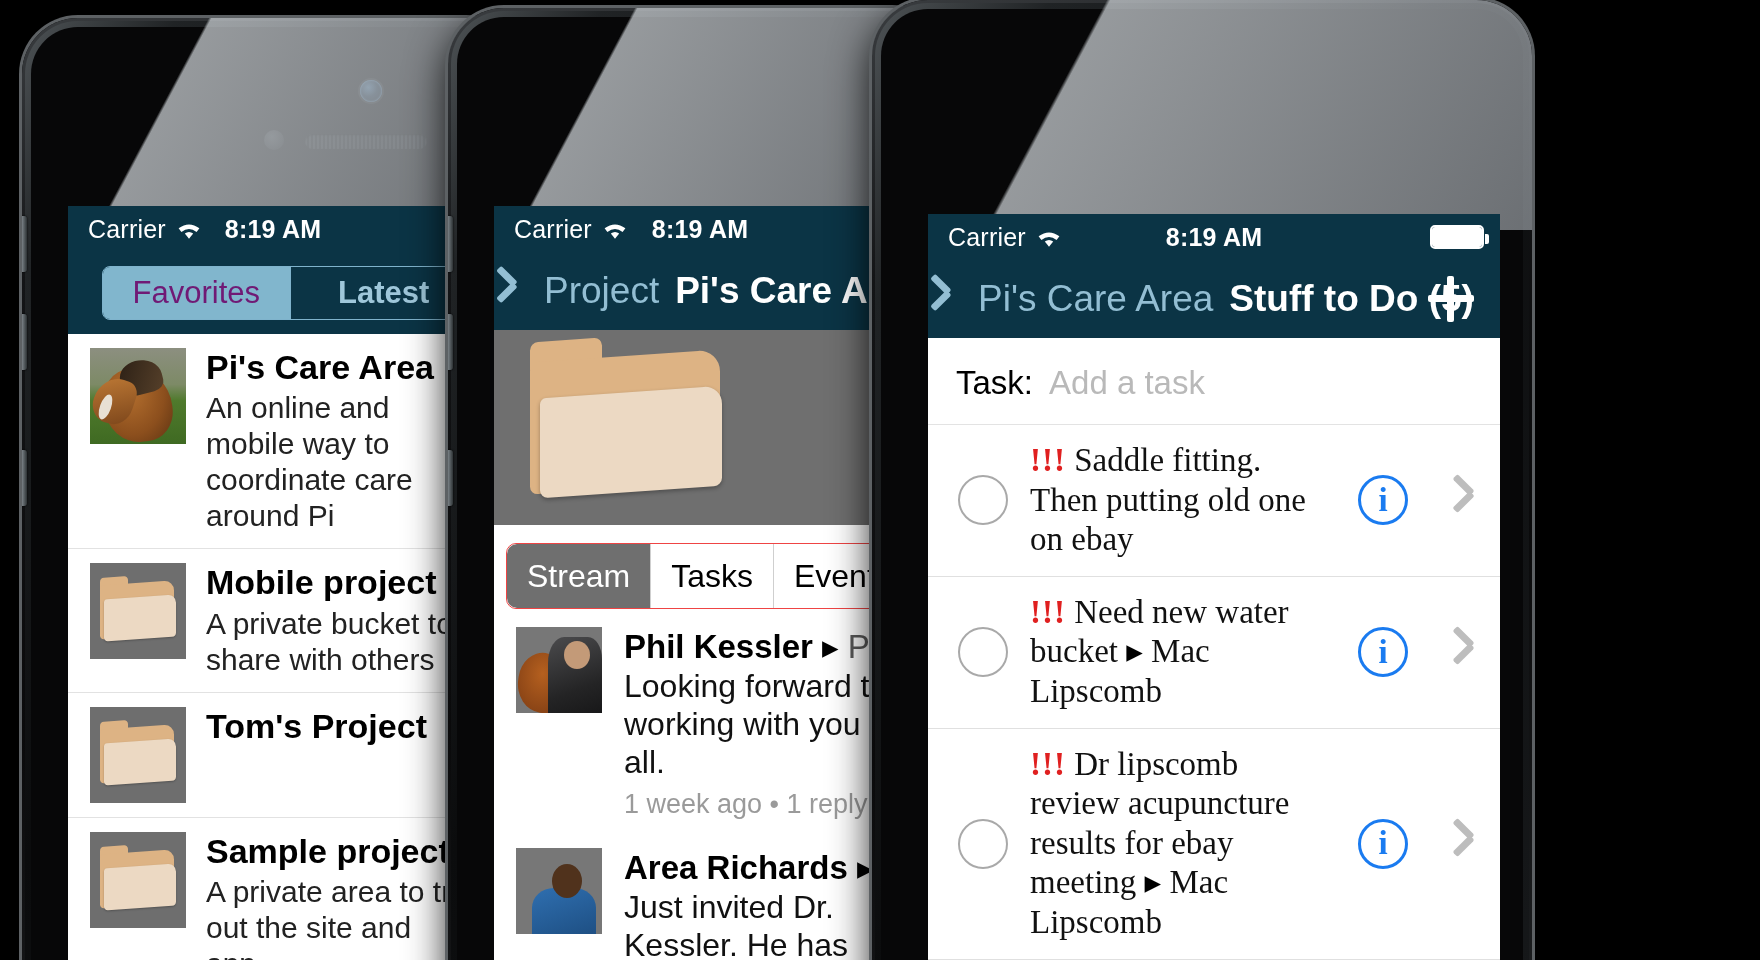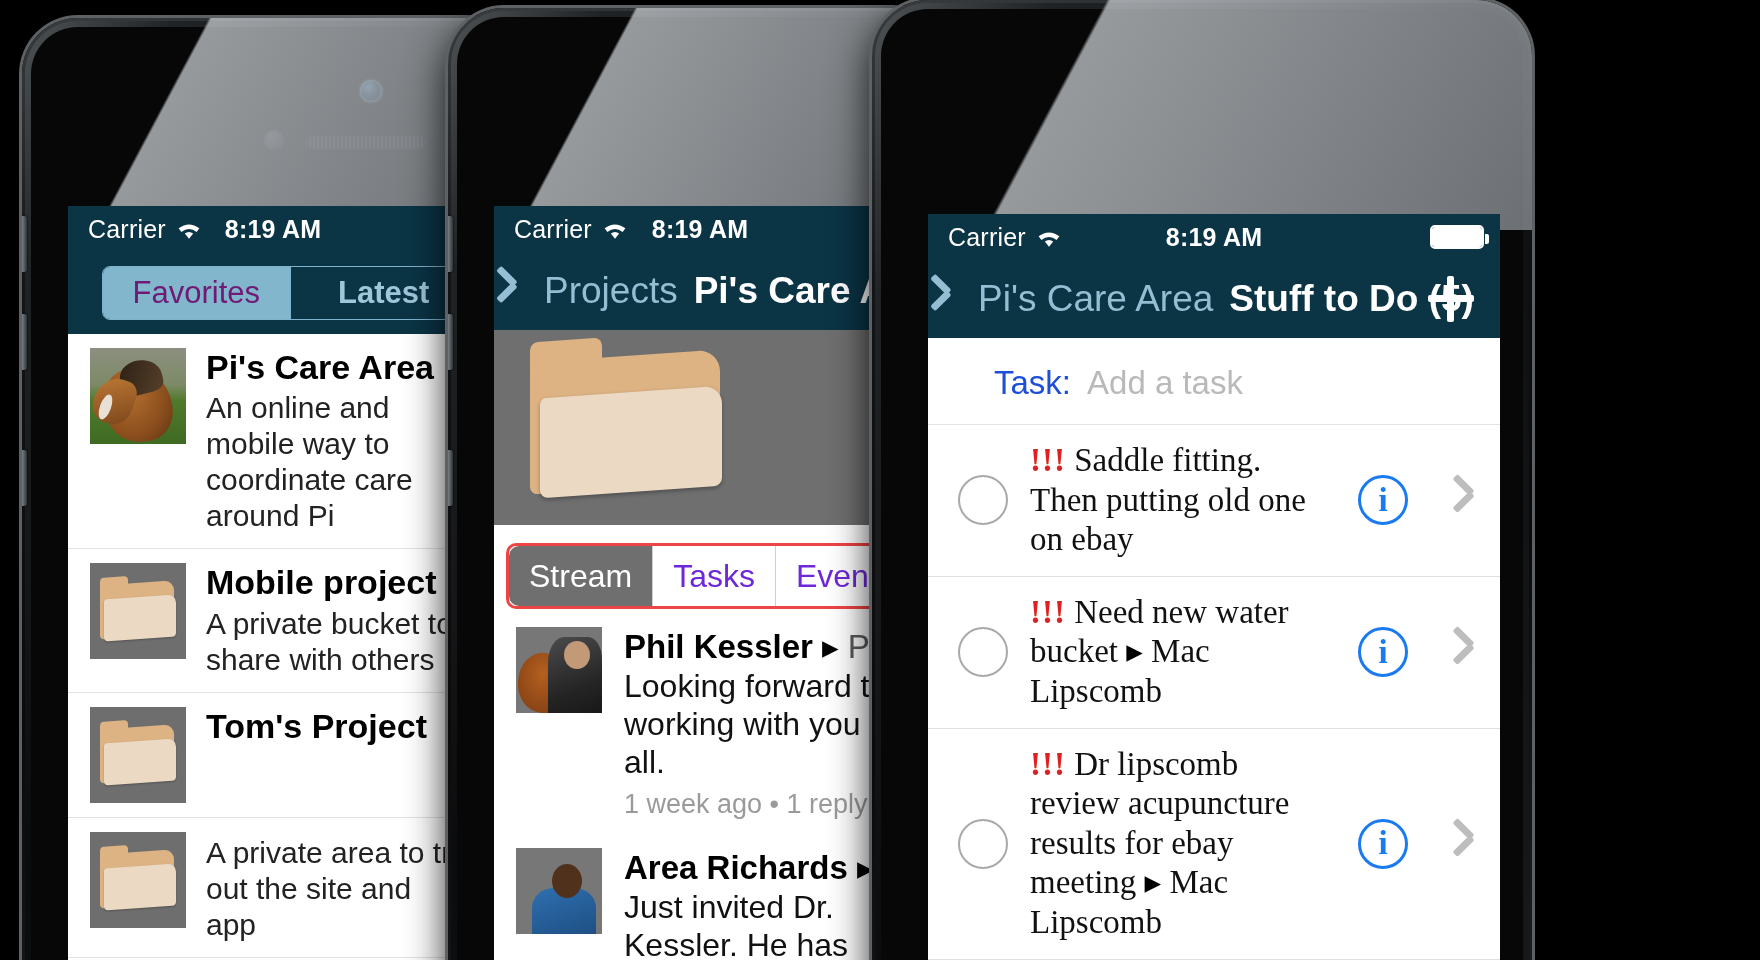--- a/index.html
+++ b/index.html
@@ -217,45 +217,45 @@
     position:absolute; left:0; top:-16px; width:72px; height:28px;
     background:#ddb384; border-radius:8px 8px 0 0; transform:skewY(-4deg);
   }
   .hero .bf-front {
     position:absolute; left:10px; top:36px; width:182px; height:100px;
     background:#ecd9c3; border-radius:6px 18px 8px 8px; transform:skewY(-4deg);
     box-shadow:0 2px 4px rgba(0,0,0,.3);
   }
   .tabbar {
     display:flex; margin:18px 0 0 12px; height:66px; width:420px;
-    border:3px solid #ef4444; border-radius:10px 0 0 10px; overflow:hidden; background:#fff;
+    border:1px solid #ef4444; border-radius:10px 0 0 10px; overflow:hidden; background:#fff;
   }
   .tab {
     flex:0 0 auto; display:flex; align-items:center; justify-content:center;
-    font-size:32px; color:#6d28d9; border-right:1px solid #cfcfcf;
+    font-size:32px; color:#000000; border-right:1px solid #cfcfcf;
     padding:0 20px; background:#fff;
   }
   .tab.active { background:#6f6f6f; color:#fff; border-radius:10px 0 0 10px; }
 
   .post { display:flex; gap:22px; padding:18px 0 10px 22px; }
   .post-thumb { width:86px; height:86px; flex:0 0 auto; position:relative; overflow:hidden; background:#777; }
   .post-body { overflow:hidden; }
   .post-author { font-size:33px; font-weight:bold; color:#000; white-space:nowrap; }
   .post-author .arrow { color:#000; font-weight:normal; }
   .post-author .ctx { color:#5b5b5b; font-weight:normal; }
   .post-text { font-size:32px; color:#111; line-height:1.18; margin-top:2px; }
   .post-meta { font-size:27px; color:#9a9a9a; margin-top:8px; }
 
   
   .task-add {
     display:flex; align-items:center; gap:16px;
     padding:26px 0 22px 28px; font-size:33px;
     background:#fff; border-bottom:1px solid #e3e3e3;
   }
-  .task-add .lbl { color:#1d4ed8;margin-left:38px; }
+  .task-add .lbl { color:#000000; }
   .task-add .ph { color:#b9b9b9; }
   .task-row {
     display:flex; align-items:center; gap:22px;
     padding:16px 0 16px 30px; border-bottom:1px solid #e0e0e0; background:#fff;
   }
   .radio {
     width:50px; height:50px; border-radius:50%;
     border:2.5px solid #a9a9a9; flex:0 0 auto; background:#fff;
   }
   .task-text { flex:1; font-size:33px; line-height:1.2; color:#111; padding-right:8px;font-family:Liberation Serif, serif; }
@@ -359,20 +359,21 @@
 
         <div class="list-row">
           <div class="thumb">
             <div class="folder">
                 <div class="tabtop"></div>
                 <div class="back"></div>
                 <div class="front"></div>
               </div>
           </div>
           <div class="row-text">
+            <div class="row-title">Sample project</div>
             <div class="row-sub">A private area to try out the site and app</div>
           </div>
         </div>
 
       </div>
     </div>
   </div>
 
   <div class="phone" style="left:448px; top:8px; width:500px; height:1020px;">
     <div class="bezel-edge"></div>
@@ -394,21 +395,21 @@
               <path d="M3.6 6.2 Q14 -1.4 24.4 6.2 L21.6 9.9 Q14 4.2 6.4 9.9 Z" fill="#fff"></path>
             </svg>
           </span>
         </div>
         <div class="sb-time">8:19 AM</div>
       </div>
 
       <div class="navbar">
         <div class="nav-back">
           <span class="chev-left"></span>
-          <span>Projects</span>
+          <span>Project</span>
         </div>
         <div class="nav-title">Pi's Care Area</div>
       </div>
 
       <div class="hero">
         <div class="bigfolder">
           <div class="bf-tab"></div>
             <div class="bf-back"></div>
             <div class="bf-front"></div>
         </div>

